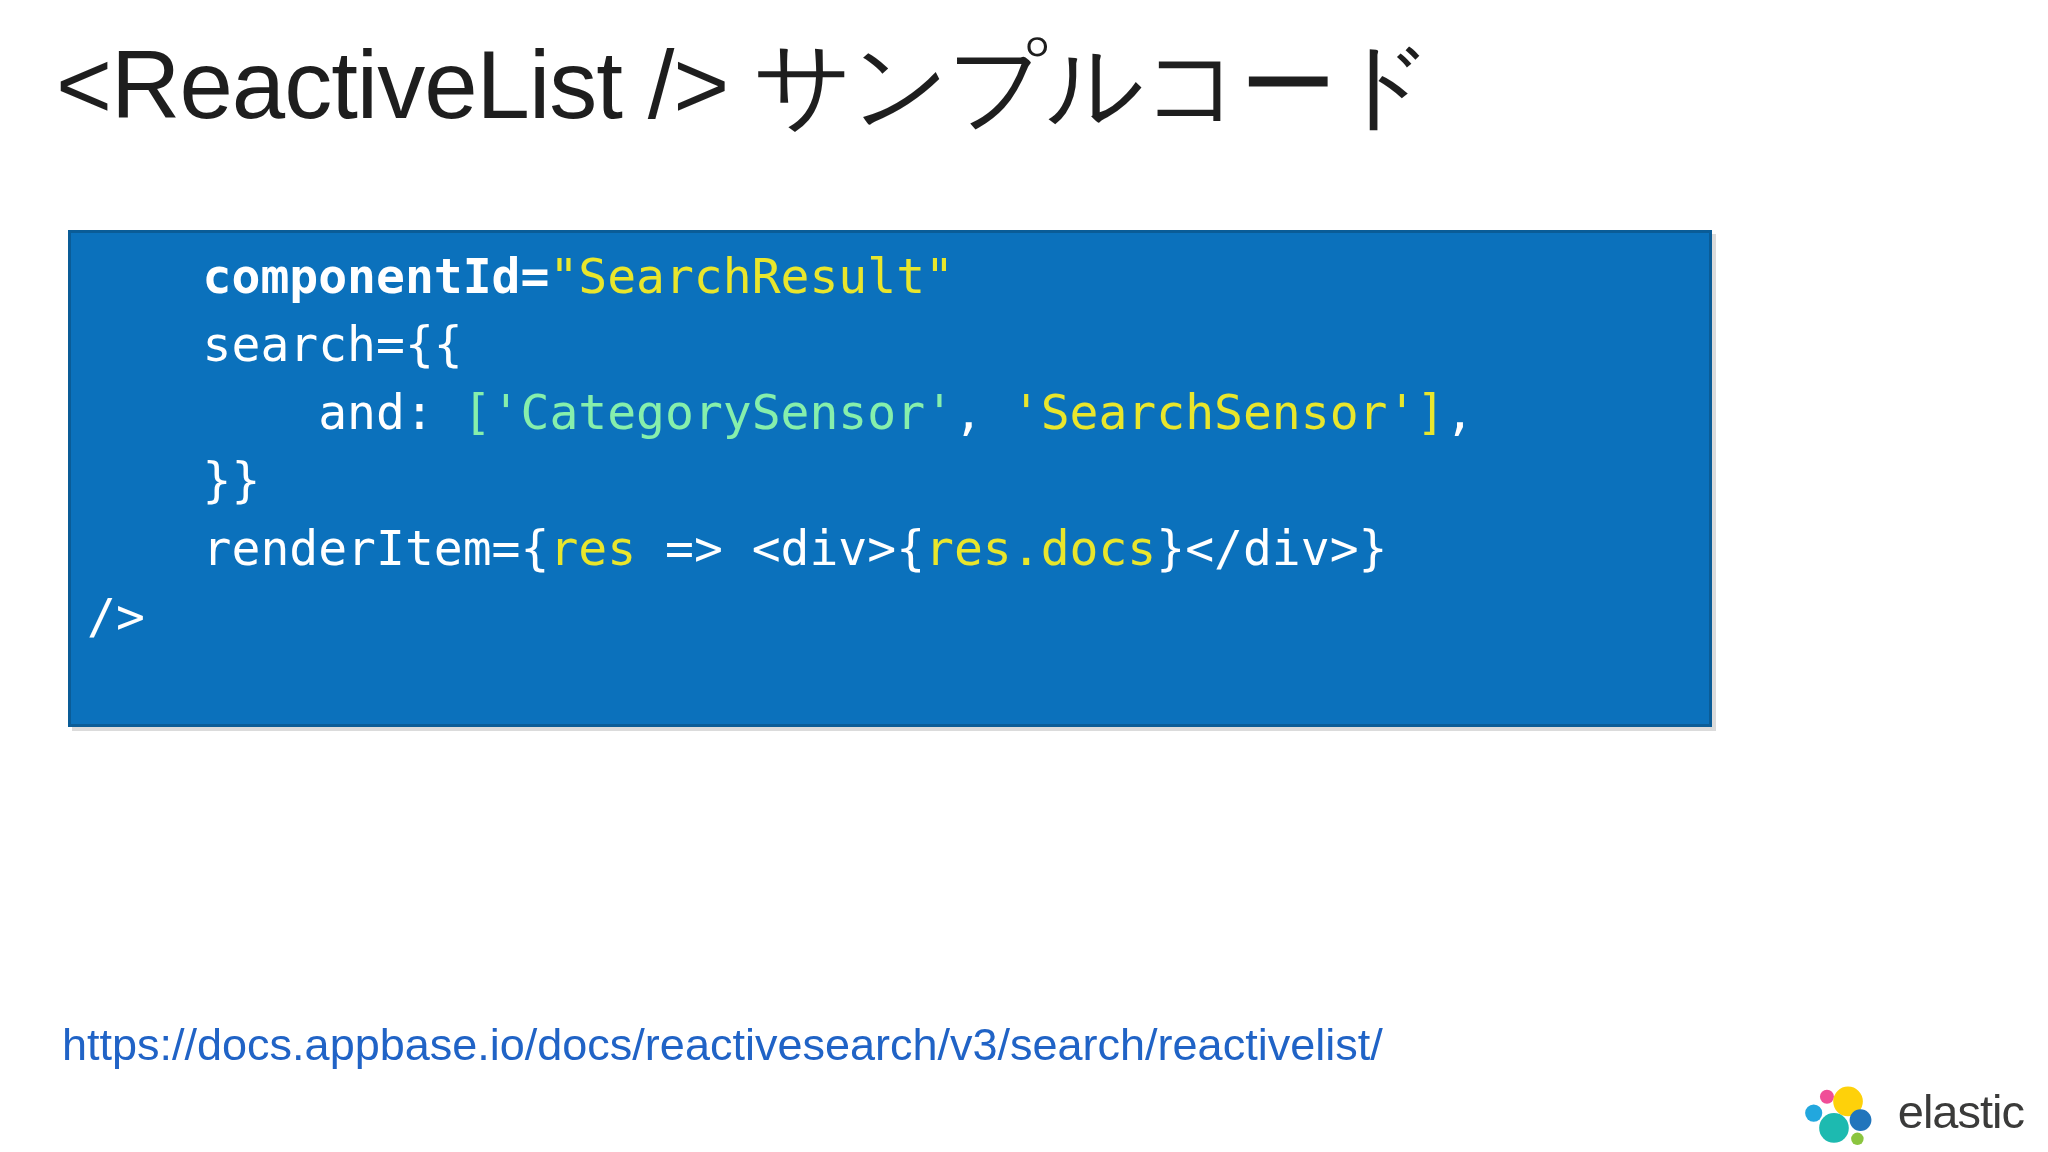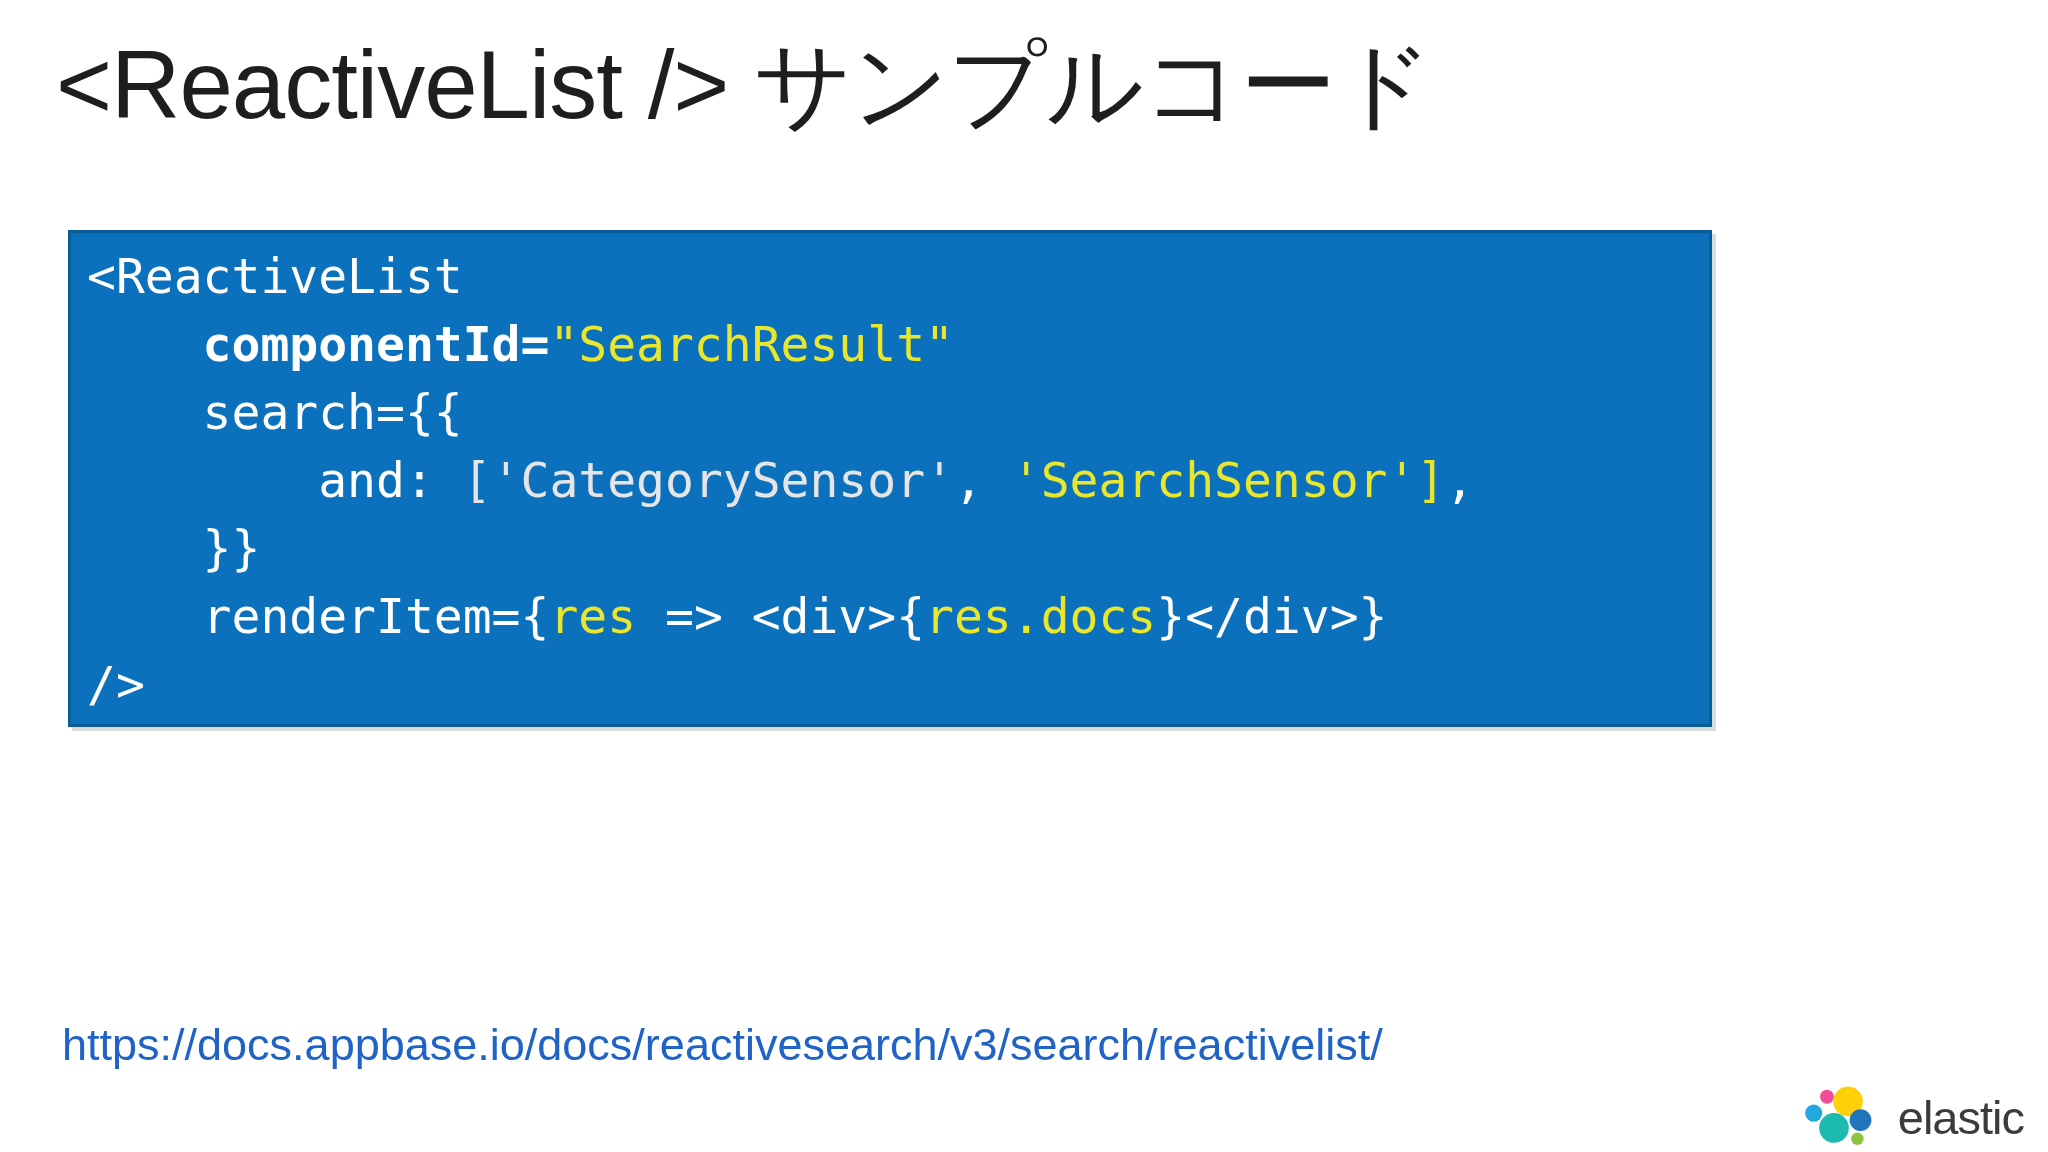--- a/index.html
+++ b/index.html
@@ -54,21 +54,21 @@
     white-space: nowrap;
     font-family: "Liberation Sans", sans-serif;
     cursor: pointer;
     margin-top: 16px;
   }
   .logo {
     position: absolute;
     right: 24px;
     bottom: 2px;
     display: flex;
-    align-items: center;
+    align-items: flex-start;
     gap: 18px;
   }
   .logo-icon {
     width: 78px;
     height: 66px;
     display: block;
   }
   .wordmark {
     font-size: 47px;
     letter-spacing: -1px;
@@ -76,24 +76,23 @@
   }
 </style>
 </head>
 <body>
 
 <div class="slide">
 
   <h1 class="title">&lt;ReactiveList /&gt; サンプルコード</h1>
 
   <div class="code-block" style="background: rgb(11, 113, 188); border-color: rgb(10, 92, 151);">
-      <div class="code-line"><span style="color: rgb(255, 255, 255);">&lt;ReactiveList</span></div>
       <div class="code-line"><span style="color: rgb(255, 255, 255); font-weight: bold;">    componentId=</span><span style="color: rgb(233, 230, 44);">"SearchResult"</span></div>
       <div class="code-line"><span style="color: rgb(255, 255, 255);">    search={{</span></div>
-      <div class="code-line"><span style="color: rgb(255, 255, 255);">        and: </span><span style="color: #e5e5e5;">['CategorySensor'</span><span style="color: rgb(255, 255, 255);">, </span><span style="color: rgb(233, 230, 44);">'SearchSensor']</span><span style="color: rgb(255, 255, 255);">,</span></div>
+      <div class="code-line"><span style="color: rgb(255, 255, 255);">        and: </span><span style="color: #86efac;">['CategorySensor'</span><span style="color: rgb(255, 255, 255);">, </span><span style="color: rgb(233, 230, 44);">'SearchSensor']</span><span style="color: rgb(255, 255, 255);">,</span></div>
       <div class="code-line"><span style="color: rgb(255, 255, 255);">    }}</span></div>
       <div class="code-line"><span style="color: rgb(255, 255, 255);">    renderItem={</span><span style="color: rgb(233, 230, 44);">res</span><span style="color: rgb(255, 255, 255);"> =&gt; &lt;div&gt;{</span><span style="color: rgb(233, 230, 44);">res.docs</span><span style="color: rgb(255, 255, 255);">}&lt;/div&gt;}</span></div>
       <div class="code-line"><span style="color: rgb(255, 255, 255);">/&gt;</span></div>
     </div>
 
   <a class="doc-link" style="color: rgb(32, 99, 198);">https://docs.appbase.io/docs/reactivesearch/v3/search/reactivelist/</a>
 
   <div class="logo">
     <svg class="logo-icon" viewBox="0 0 100 84">
       <circle cx="32" cy="16" r="9" fill="#F04E98"></circle>

